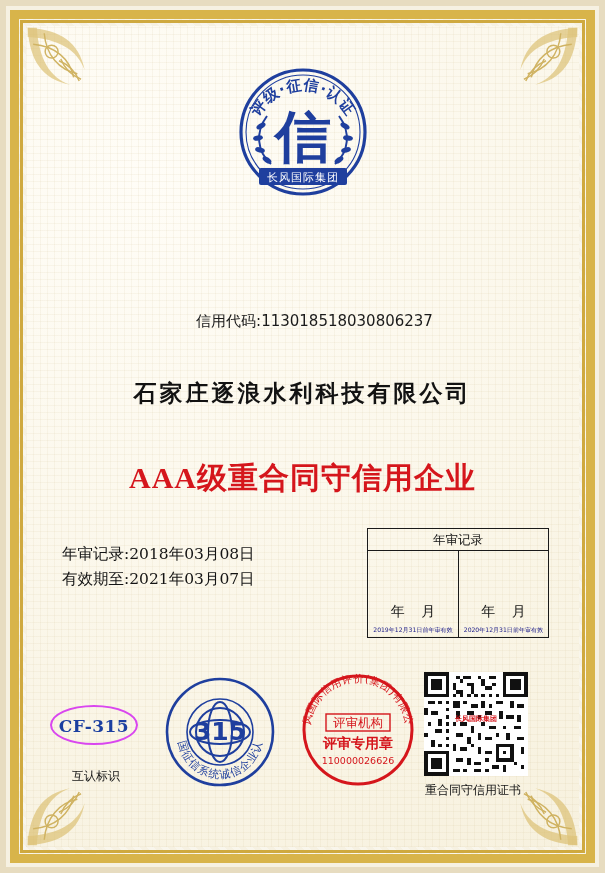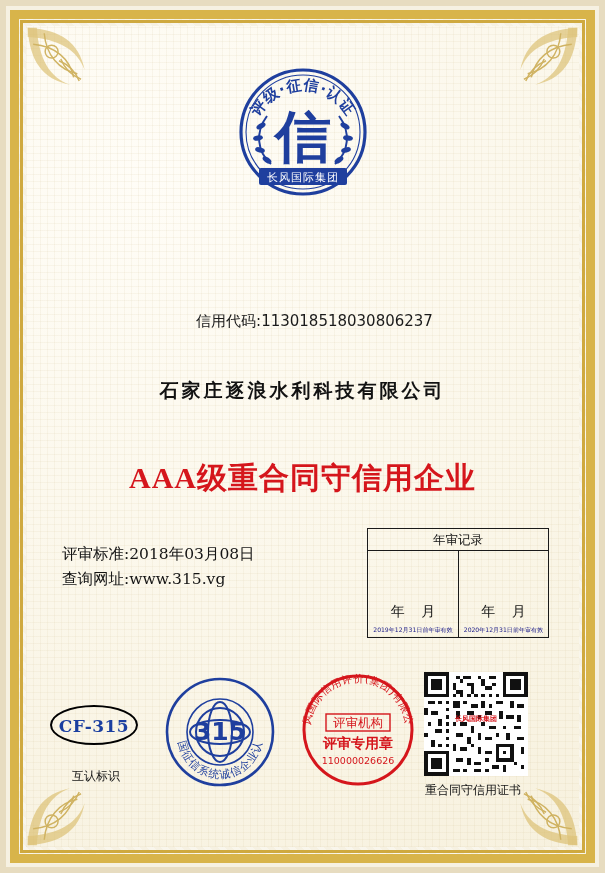--- a/index.html
+++ b/index.html
@@ -117,21 +117,21 @@
     padding-left: 24px;
   }
   .company-name {
     position: absolute;
     top: 378px;
     left: 0;
     right: 0;
     text-align: center;
     font-family: "DejaVu Sans", sans-serif;
     font-weight: bold;
-    font-size: 19px;
+    font-size: 23px;
     letter-spacing: 3px;
     color: #121212;
   }
   .award-line {
     position: absolute;
     top: 458px;
     left: 0;
     right: 0;
     text-align: center;
     font-family: Liberation Serif, serif;
@@ -211,21 +211,21 @@
   .cf-badge {
     position: absolute;
     left: 50px;
     top: 705px;
     width: 92px;
     text-align: center;
   }
   .cf-oval {
     width: 88px;
     height: 40px;
-    border: 2px solid #000000;
+    border: 2px solid #d946ef;
     border-radius: 50%;
     color: #1b3fa0;
     font-family: "DejaVu Serif", serif;
     font-weight: bold;
     font-size: 17px;
     line-height: 38px;
     box-sizing: border-box;
     letter-spacing: 0.5px;
   }
   .cf-caption {
@@ -369,22 +369,22 @@
         <rect x="36" y="116" width="88" height="17" rx="2" fill="#1f3f9e"></rect>
         <text x="80" y="129" text-anchor="middle" font-family="DejaVu Sans, sans-serif" font-size="11" fill="#ffffff" letter-spacing="1">长风国际集团</text>
       </svg>
     </div>
 
     <div class="code-line">信用代码:113018518030806237</div>
     <div class="company-name">石家庄逐浪水利科技有限公司</div>
     <div class="award-line">AAA级重合同守信用企业</div>
 
     <div class="info-block">
-      <div class="info-row">评审标准:2018年03月08日</div>
-      <div class="info-row">查询网址:www.315.vg</div>
+      <div class="info-row">年审记录:2018年03月08日</div>
+      <div class="info-row">有效期至:2021年03月07日</div>
     </div>
 
     <div class="review-table">
       <div class="review-title">年审记录</div>
       <div class="review-cells">
         <div class="review-cell">
           <div class="ym">年 月</div>
           <div class="note">2019年12月31日前年审有效</div>
         </div>
         <div class="review-cell">

